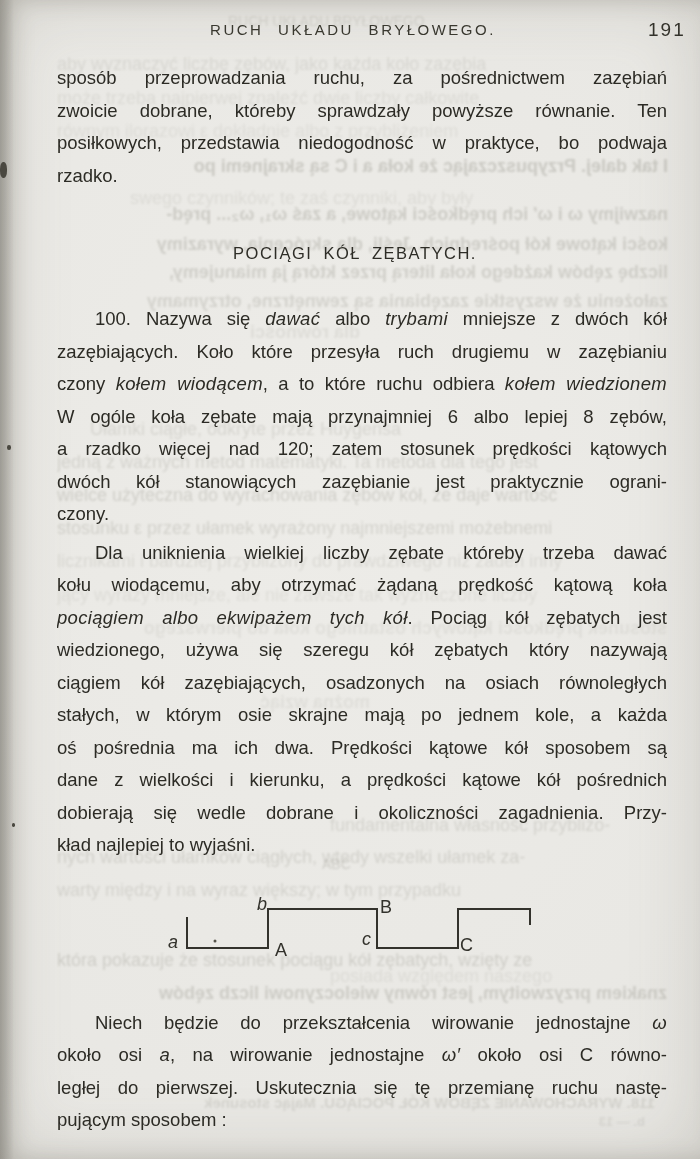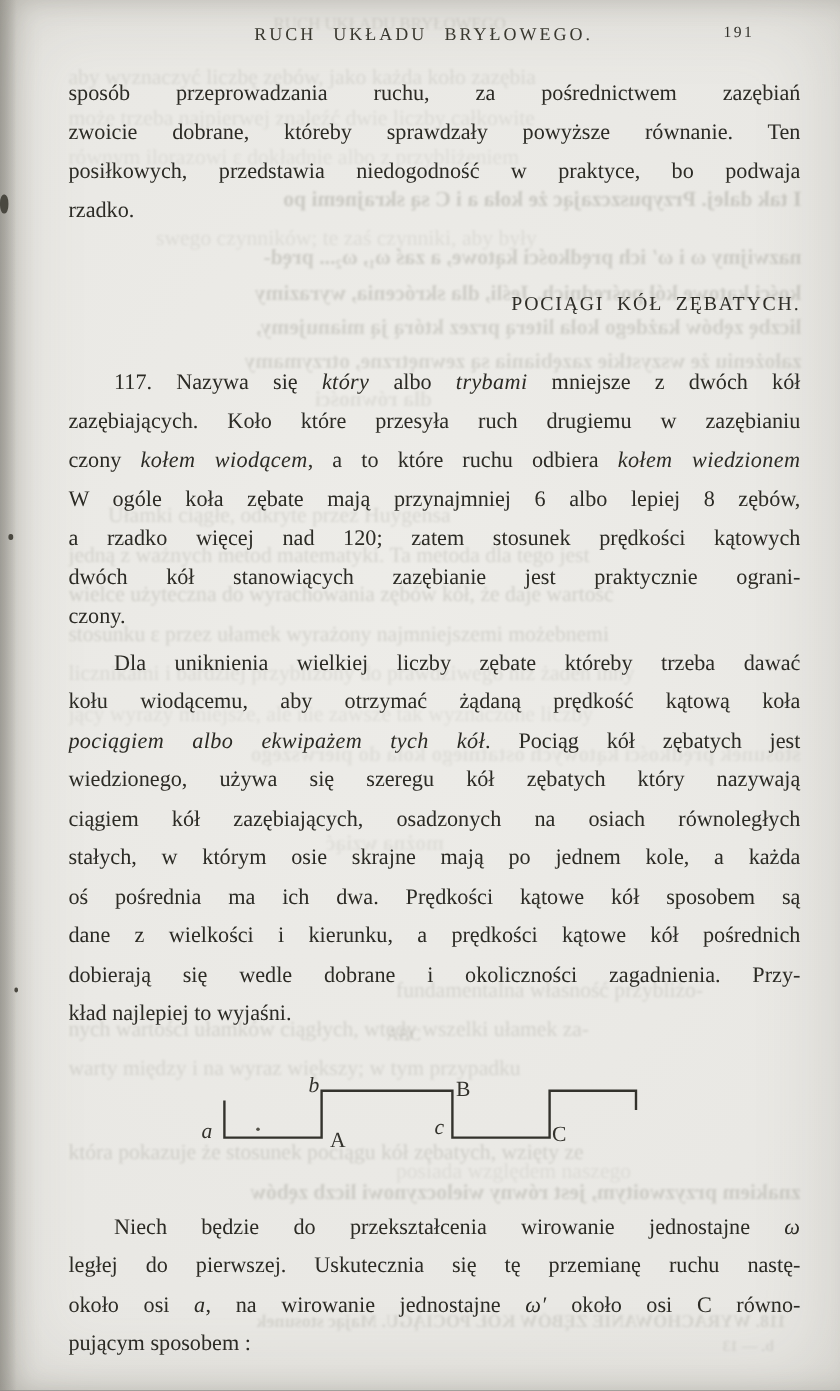--- a/index.html
+++ b/index.html
@@ -1,33 +1,33 @@
 <!DOCTYPE html>
 <html><head>
 <meta charset="utf-8">
 <style>
   html,body{margin:0;padding:0;background:#555;}
   .page{
     position:relative;width:700px;height:1159px;overflow:hidden;
     background:radial-gradient(145% 125% at 46% 42%, #edece8 0%, #e8e7e3 55%, #dcdbd6 100%);
     box-shadow:inset 0 0 70px rgba(115,110,95,.22), inset 14px 0 20px rgba(95,90,78,.25);
-    font-family:Liberation Serif, serif;color:#2c2b25;
+    font-family:Liberation Sans, sans-serif;color:#2c2b25;
   }
   .edge-left{position:absolute;left:0;top:0;width:14px;height:100%;
     background:linear-gradient(90deg,rgba(80,78,70,.30),rgba(80,78,70,0));}
   .running-head{position:absolute;top:21px;left:57px;width:592px;text-align:center;
     font-size:15px;letter-spacing:2.5px;word-spacing:8px;color:#39382f;}
-  .page-number{position:absolute;top:19px;left:603px;font-size:13px;letter-spacing:2px;color:#33322b;}
+  .page-number{position:absolute;top:19px;left:648px;font-size:19px;letter-spacing:2px;color:#33322b;}
   #text-block{position:absolute;left:57px;top:62px;width:610px;font-size:18.5px;line-height:32.5px;}
   .line{text-align:justify;text-align-last:justify;height:32.5px;overflow:hidden;}
   .line.nojust{text-align:left;text-align-last:left;}
   .line em{font-style:italic;letter-spacing:.3px;}
   .para{margin:0;}
   .para.indent .line:first-child{text-indent:38px;}
-  .section-heading{margin:51px 0 0 -14px;height:20px;line-height:20px;text-align:right;
+  .section-heading{margin:51px 0 0 -14px;height:20px;line-height:20px;text-align:center;
     font-size:16.5px;letter-spacing:1.5px;word-spacing:5px;color:#2e2d27;}
   .p2{margin-top:40px;}
   .p3{margin-top:6px;}
   .p4{margin-top:4px;}
   .figure{position:relative;height:141px;}
   .figure svg{position:absolute;left:0;top:0;}
   .fig-label{position:absolute;font-size:18px;line-height:1;color:#33322c;}
   .fig-label.it{font-style:italic;}
   .ghost-layer{position:absolute;left:0;top:0;width:700px;height:1159px;pointer-events:none;}
   .ghost{position:absolute;color:#807f74;filter:blur(1.1px);white-space:nowrap;overflow:hidden;
@@ -80,21 +80,21 @@
     <div class="para p1">
         <div class="line"><span>sposób przeprowadzania ruchu, za pośrednictwem zazębiań</span></div>
         <div class="line"><span>zwoicie dobrane, któreby sprawdzały powyższe równanie. Ten</span></div>
         <div class="line"><span>posiłkowych, przedstawia niedogodność w praktyce, bo podwaja</span></div>
         <div class="line nojust"><span>rzadko.</span></div>
       </div>
 
     <div class="section-heading">POCIĄGI KÓŁ ZĘBATYCH.</div>
 
     <div class="para p2 indent">
-        <div class="line"><span>117. Nazywa się </span><em>który</em><span> albo </span><em>trybami</em><span> mniejsze z dwóch kół</span></div>
+        <div class="line"><span>100. Nazywa się </span><em>dawać</em><span> albo </span><em>trybami</em><span> mniejsze z dwóch kół</span></div>
         <div class="line"><span>zazębiających. Koło które przesyła ruch drugiemu w zazębianiu</span></div>
         <div class="line"><span>czony </span><em>kołem wiodącem</em><span>, a to które ruchu odbiera </span><em>kołem wiedzionem</em></div>
         <div class="line"><span>W ogóle koła zębate mają przynajmniej 6 albo lepiej 8 zębów,</span></div>
         <div class="line"><span>a rzadko więcej nad 120; zatem stosunek prędkości kątowych</span></div>
         <div class="line"><span>dwóch kół stanowiących zazębianie jest praktycznie ograni-</span></div>
         <div class="line nojust"><span>czony.</span></div>
       </div>
     <div class="para p3 indent">
         <div class="line"><span>Dla uniknienia wielkiej liczby zębate któreby trzeba dawać</span></div>
         <div class="line"><span>kołu wiodącemu, aby otrzymać żądaną prędkość kątową koła</span></div>
@@ -116,22 +116,22 @@
       <span class="fig-label it" style="left:111px;top:71px;">a</span>
       <span class="fig-label it" style="left:200px;top:33px;">b</span>
       <span class="fig-label" style="left:218px;top:79px;">A</span>
       <span class="fig-label" style="left:323px;top:36px;">B</span>
       <span class="fig-label it" style="left:305px;top:68px;">c</span>
       <span class="fig-label" style="left:403px;top:74px;">C</span>
     </div>
 
     <div class="para p4 indent">
         <div class="line"><span>Niech będzie do przekształcenia wirowanie jednostajne </span><em>ω</em></div>
+        <div class="line"><span>około osi </span><em>a</em><span>, na wirowanie jednostajne </span><em>ω′</em><span> około osi C równo-</span></div>
         <div class="line"><span>ległej do pierwszej. Uskutecznia się tę przemianę ruchu nastę-</span></div>
-        <div class="line"><span>około osi </span><em>a</em><span>, na wirowanie jednostajne </span><em>ω′</em><span> około osi C równo-</span></div>
         <div class="line nojust"><span>pującym sposobem :</span></div>
       </div>
   </div>
 
   <div class="speck" style="left:0;top:162px;width:7px;height:16px;"></div>
   <div class="speck" style="left:7px;top:445px;width:4px;height:5px;"></div>
   <div class="speck" style="left:12px;top:823px;width:3px;height:4px;"></div>
 </div>
 
 </body></html>

